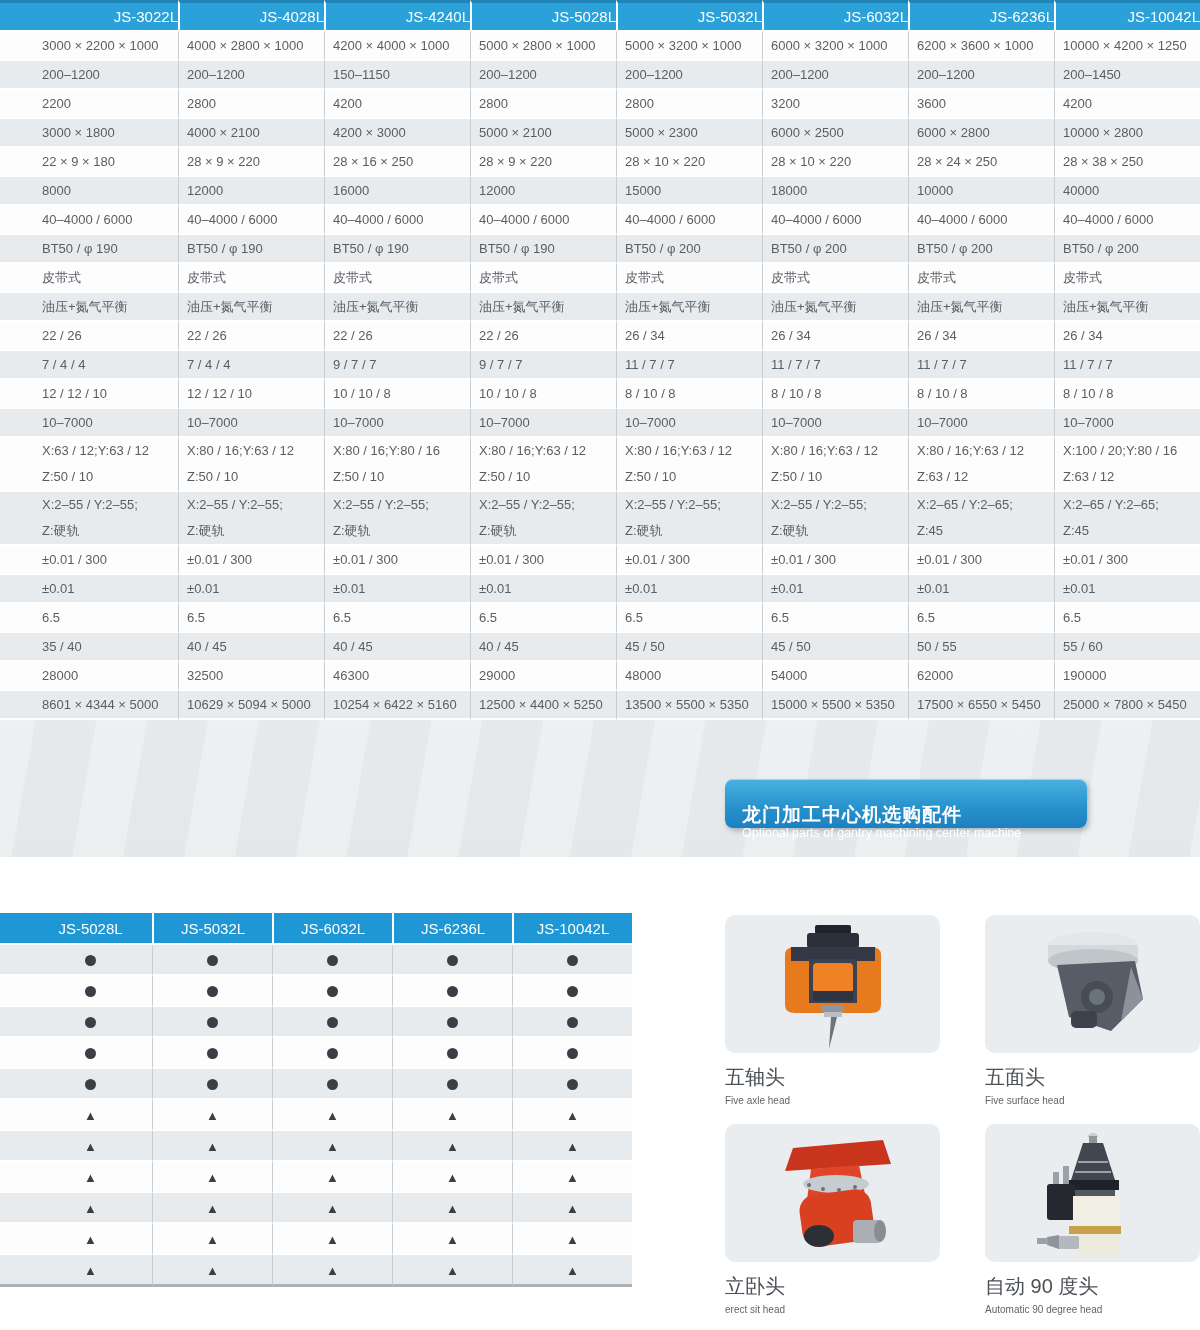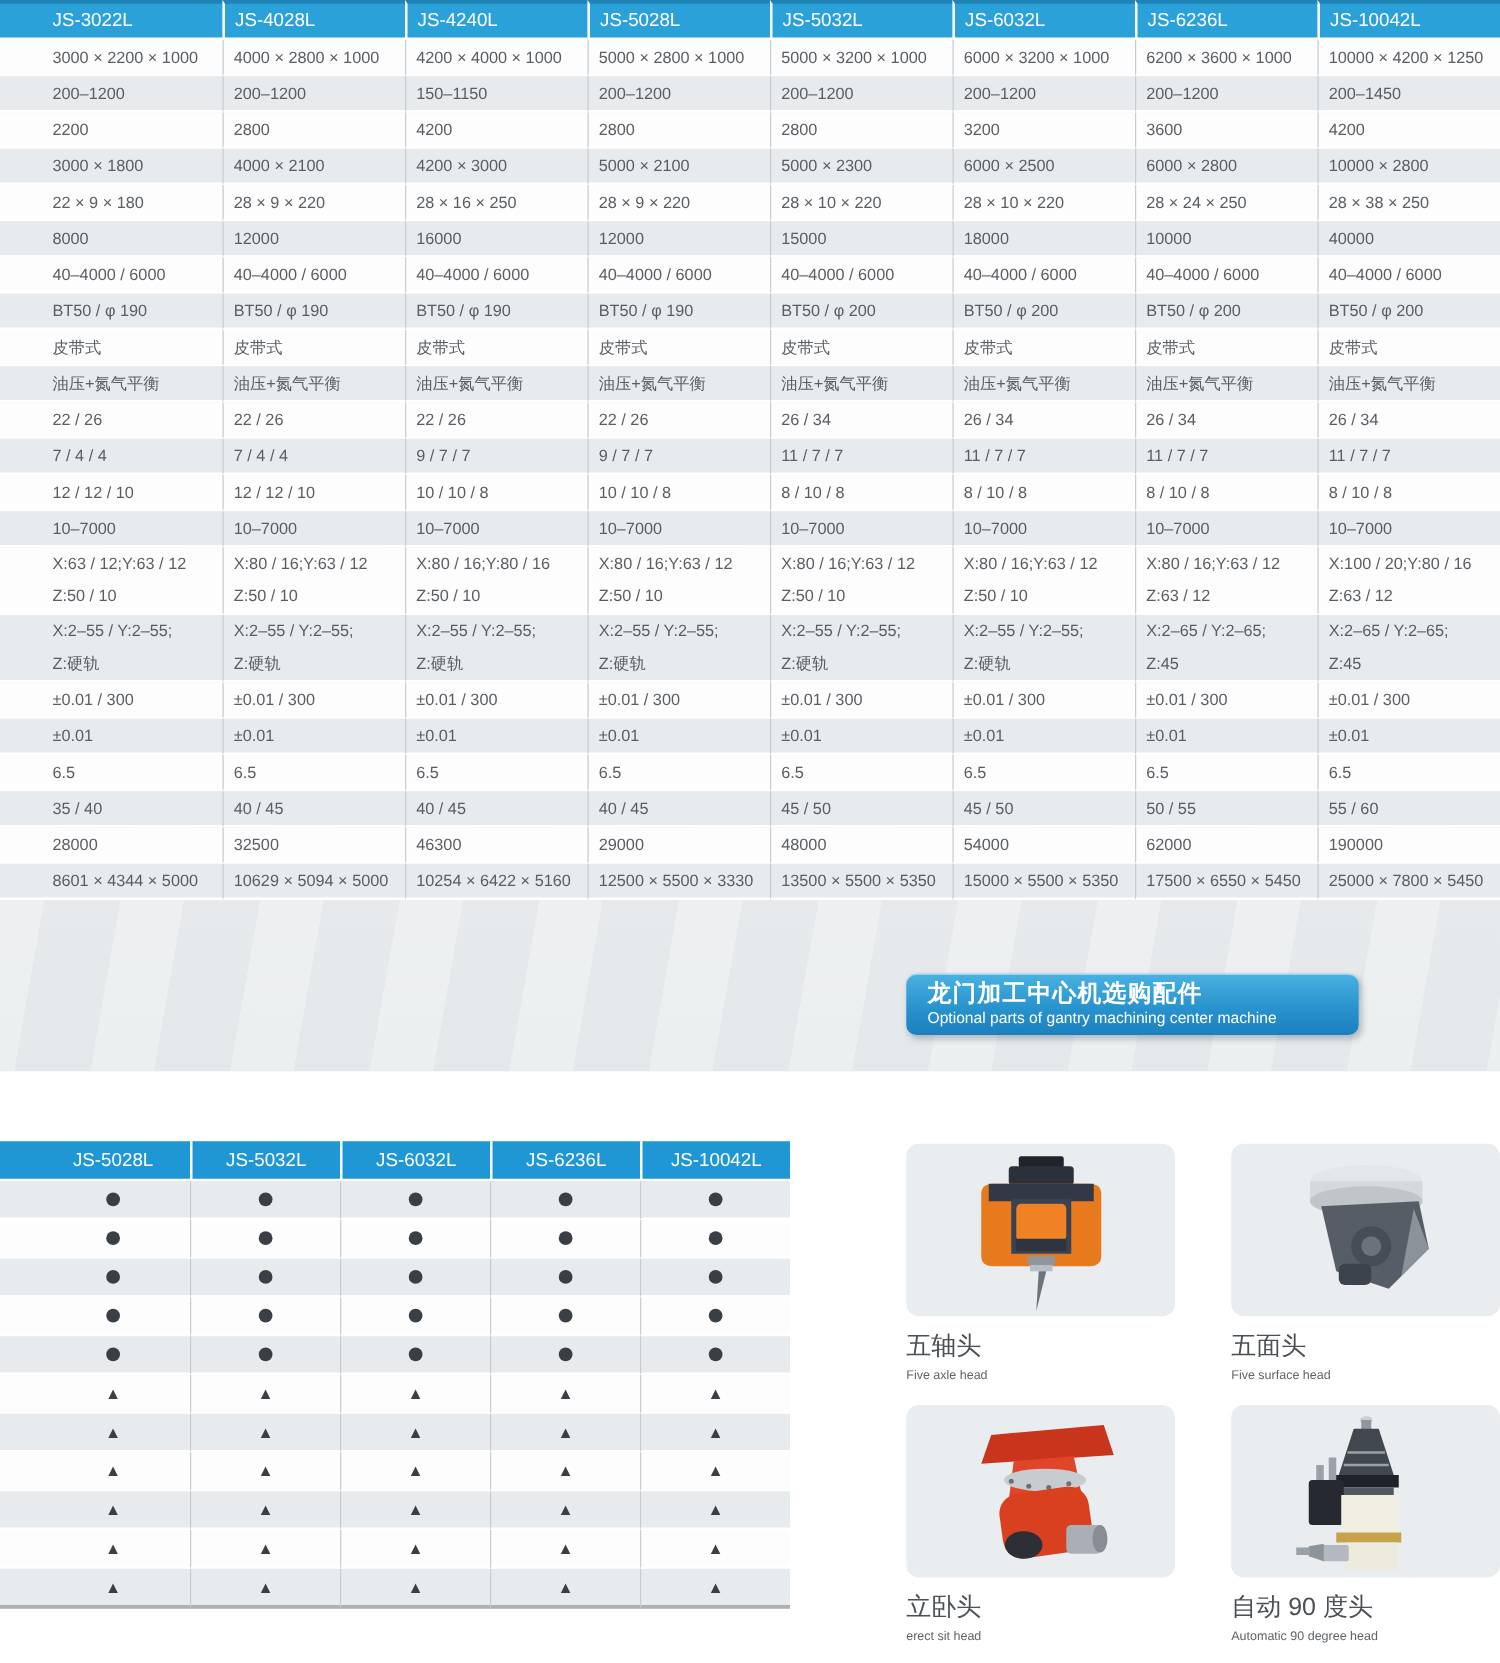--- a/index.html
+++ b/index.html
@@ -19,41 +19,41 @@
     background:repeating-linear-gradient(100deg, rgba(255,255,255,.30) 0 50px, rgba(255,255,255,0) 50px 110px);
   }
   
   table.spec {
     position:absolute; left:0; top:0; width:1200px;
     border-collapse:separate; border-spacing:0; table-layout:fixed;
     font-size:13px;
   }
   table.spec th {
     background:#2aa1d8; color:#ffffff; font-size:15px; font-weight:400;
-    text-align:left; padding:0 0 0 8px; height:27px;
+    text-align:right; padding:0 0 0 8px; height:27px;
     border-top:3px solid #1f83b5; border-bottom:2px solid #ffffff; border-left:2px solid #ffffff;
   }
   table.spec th:first-child { padding-left:42px; border-left:none; }
   table.spec td {
     height:27px; line-height:26px; padding:0 0 0 8px;
     border-bottom:2px solid #ffffff; border-left:1px solid #c8cdd1;
     white-space:pre-line; vertical-align:middle; text-align:left;
   }
   table.spec td:first-child { padding-left:42px; border-left:none; }
   tr.row-a td { background:#fdfdfe; }
   tr.row-b td { background:#e8ebed; }
   
   .banner {
     position:absolute; left:725px; top:779px; width:362px; height:49px;
     box-sizing:border-box; padding:5px 0 0 17px;
     border-radius:8px; color:#ffffff;
     background:linear-gradient(180deg,#4ab2e2 0%,#2893cd 55%,#1c80c0 100%);
     box-shadow:2px 3px 5px rgba(80,95,105,.38), inset 0 1px 0 rgba(255,255,255,.45);
   }
-  .banner-zh { font-size:19px; font-weight:bold; line-height:23px; letter-spacing:1px; }
+  .banner-zh { font-size:19px; font-weight:bold; line-height:23px; letter-spacing:1px;margin-top:19px; }
   .banner-en { font-size:12.5px; line-height:15px; }
   
   table.options {
     position:absolute; left:0; top:913px; width:632px;
     border-collapse:separate; border-spacing:0; table-layout:fixed;
   }
   table.options th {
     background:#1e97d4; color:#ffffff; font-size:15px; font-weight:400;
     height:28px; text-align:center;
     border-left:2px solid #ffffff; border-bottom:2px solid #ffffff;
@@ -335,21 +335,21 @@
           <td>29000</td>
           <td>48000</td>
           <td>54000</td>
           <td>62000</td>
           <td>190000</td>
         </tr>
         <tr class="row-b">
           <td>8601 × 4344 × 5000</td>
           <td>10629 × 5094 × 5000</td>
           <td>10254 × 6422 × 5160</td>
-          <td>12500 × 5500 × 3330</td>
+          <td>12500 × 4400 × 5250</td>
           <td>13500 × 5500 × 5350</td>
           <td>15000 × 5500 × 5350</td>
           <td>17500 × 6550 × 5450</td>
           <td>25000 × 7800 × 5450</td>
         </tr>
       </tbody>
   </table>
 
   <div class="banner">
     <div class="banner-zh">龙门加工中心机选购配件</div>

